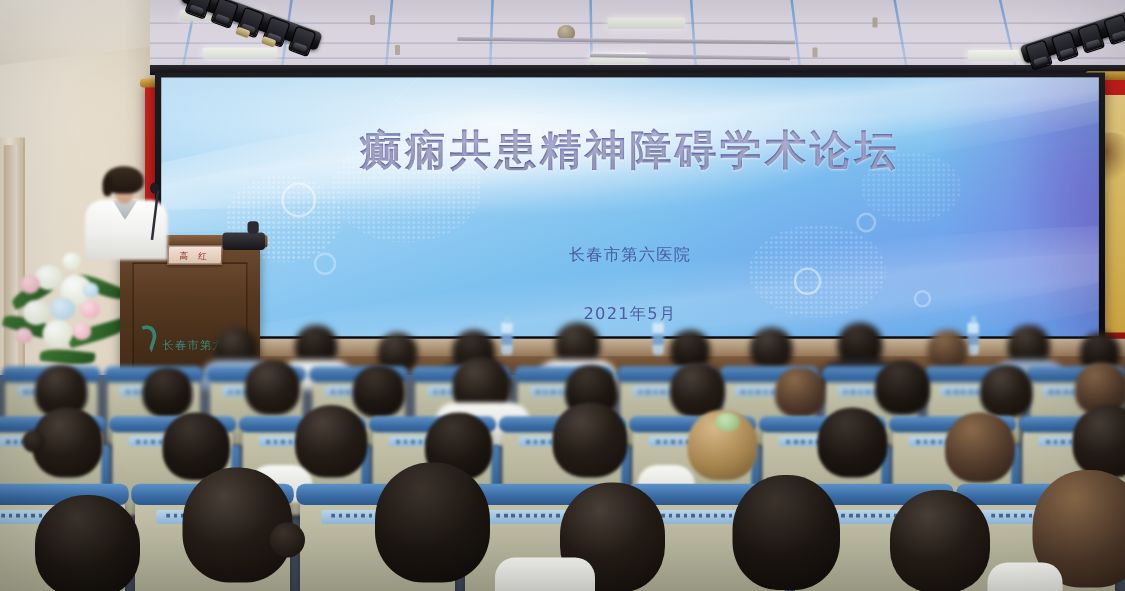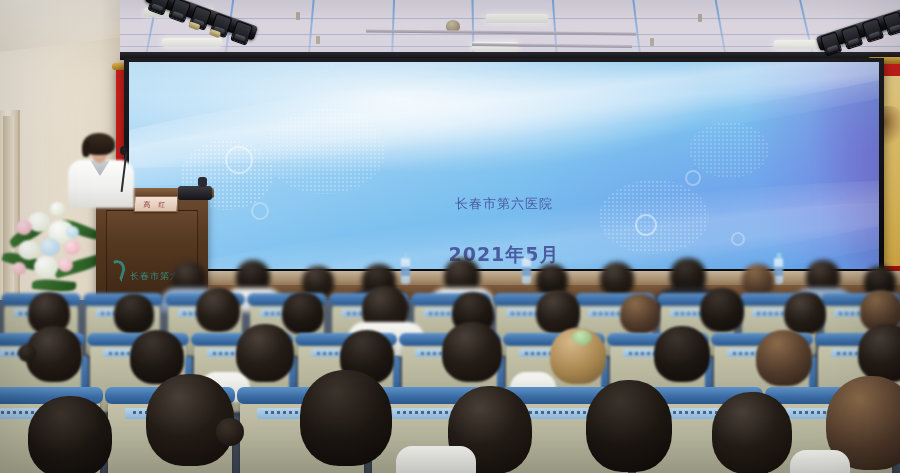--- a/index.html
+++ b/index.html
@@ -184,21 +184,21 @@
     -webkit-text-fill-color:transparent;
     text-shadow:0 1px 2px rgba(255,255,255,.55);
   }
   .slide-sub{
     position:absolute; left:0; right:0; text-align:center;
     font-family:"DejaVu Sans", sans-serif;
     color:#4b5ba0; letter-spacing:1px;
   }
   .sub1{ top:133px; font-size:13px; }
   .sub2{ top:155px; font-size:14px; }
-  .sub3{ top:180px; font-size:19px;font-weight:bold; }
+  .sub3{ top:180px; font-size:13px; }
 
   
   .stage-band{
     position:absolute; left:118px; top:271px; width:782px; height:16px;
     background:linear-gradient(180deg,#c6b49b,#a68c6c 60%,#8a6f50);
   }
   .stage-front{
     position:absolute; left:118px; top:285px; width:782px; height:22px;
     background:linear-gradient(180deg,#7d5a3c,#5c3f28 70%,#472f1d);
   }
@@ -468,20 +468,21 @@
       <div class="dots" style="left:470px; top:118px; width:110px; height:74px; opacity:.38;"></div>
       <div class="dots" style="left:560px; top:60px;  width:80px;  height:56px; opacity:.3;"></div>
 
       <div class="ring" style="left:96px;  top:84px;  width:28px; height:28px;"></div>
       <div class="ring soft" style="left:122px; top:140px; width:18px; height:18px;"></div>
       <div class="ring soft" style="left:60px;  top:132px; width:12px; height:12px;"></div>
       <div class="ring" style="left:506px; top:152px; width:22px; height:22px;"></div>
       <div class="ring soft" style="left:556px; top:108px; width:16px; height:16px;"></div>
       <div class="ring soft" style="left:602px; top:170px; width:14px; height:14px;"></div>
 
+      <div class="slide-title">癫痫共患精神障碍学术论坛</div>
       <div class="slide-sub sub1">长春市第六医院</div>
       <div class="slide-sub sub3">2021年5月</div>
     </div>
   </div>
 
   <div class="stage-band"></div>
   <div class="stage-front"></div>
   <div class="bottle blurlayer" style="left:401px; top:258px;"></div>
   <div class="bottle blurlayer" style="left:522px; top:258px;"></div>
   <div class="bottle blurlayer" style="left:774px; top:258px;"></div>

